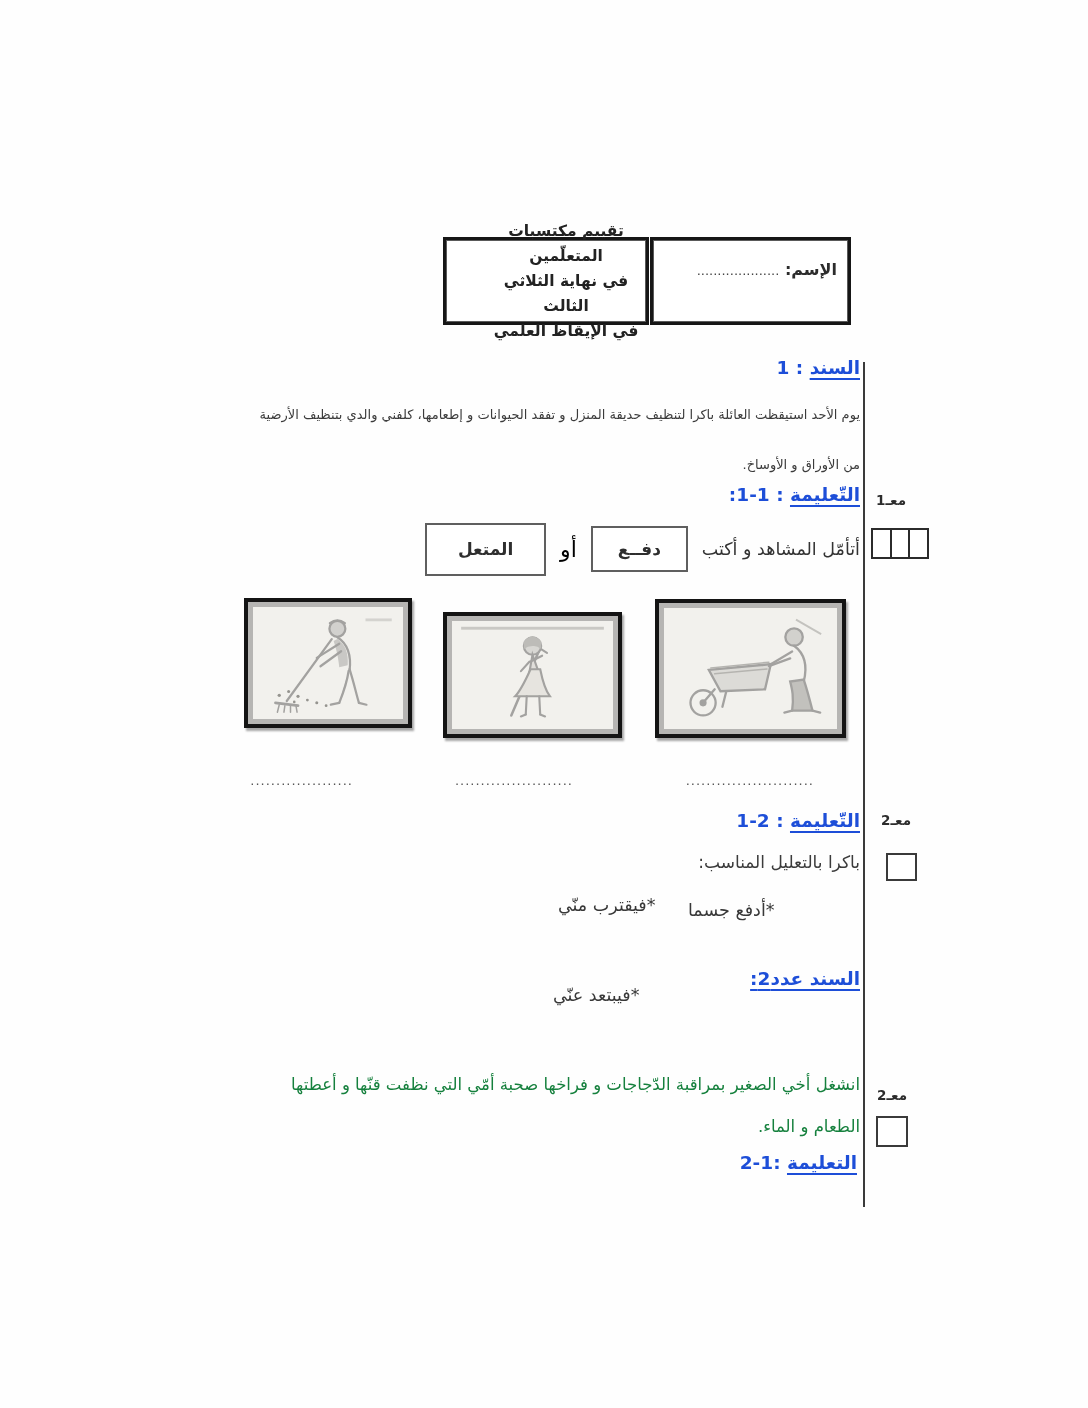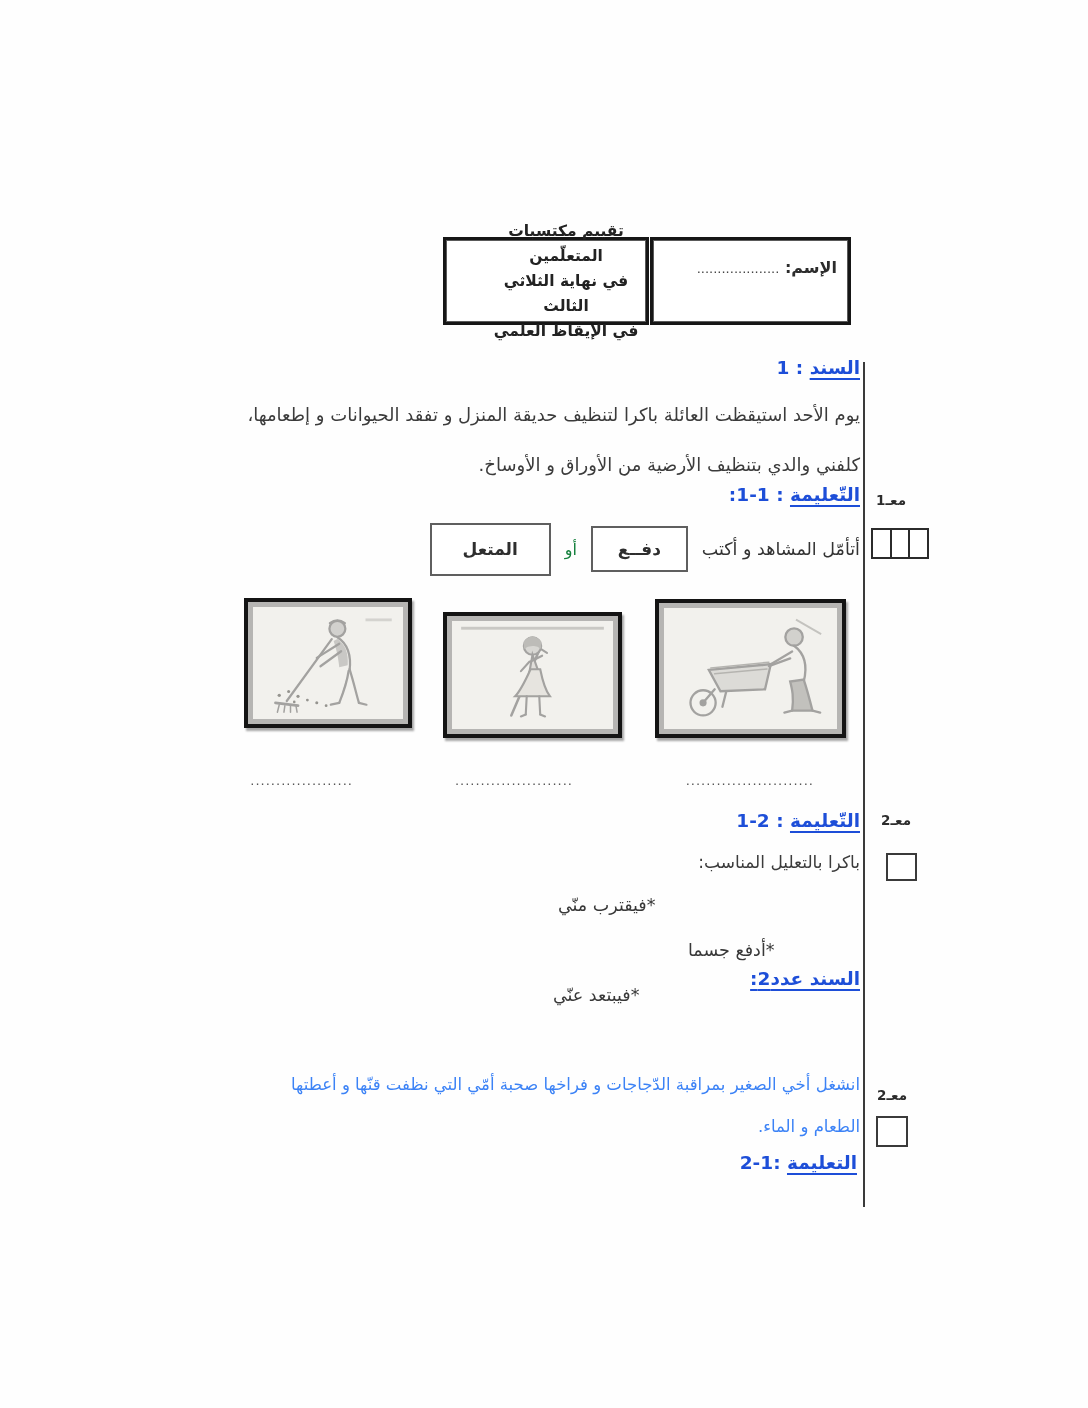--- a/index.html
+++ b/index.html
@@ -6,67 +6,67 @@
   body{width:1088px;height:1408px;overflow:hidden;
        font-family:"DejaVu Sans", sans-serif;color:#3b3b3b;}
   .page{position:relative;width:1088px;height:1408px;direction:rtl;background:#fefefe;}
 
   
   .hdr-box{position:absolute;top:237px;height:88px;border:3px solid #161616;
            background:#fff;box-sizing:border-box;}
   .hdr-inner{width:100%;height:100%;border:1px solid #5a5a5a;box-sizing:border-box;padding-left:40px;}
   .name-box{left:650px;width:201px;}
   .name-inner{padding:5px 10px;}
-  .name-row{font-size:16px;font-weight:700;line-height:43px;color:#2c2c2c;white-space:nowrap;}
+  .name-row{font-size:16px;font-weight:700;line-height:32px;color:#2c2c2c;white-space:nowrap;margin-top:8px;}
   .name-row .dots{font-weight:400;font-size:13px;letter-spacing:.5px;color:#444;}
   .title-box{left:443px;width:206px;}
   .title-inner{display:flex;flex-direction:column;justify-content:center;text-align:center;
                font-weight:700;font-size:15.5px;line-height:25px;color:#222;}
 
   
   .heading{position:absolute;right:228px;font-weight:700;font-size:18.5px;color:#1d4ed8;white-space:nowrap;}
   .heading .u{text-decoration:underline;text-underline-offset:4px;text-decoration-thickness:1.5px;}
   .h-support1{top:357px;}
   .p-support1{position:absolute;top:390px;right:228px;width:618px;margin:0;
-              font-size:18px;line-height:50px;text-align:right;color:#3b3b3b;}
+              font-size:13px;line-height:50px;text-align:right;color:#3b3b3b;}
   .h-inst11{top:484px;}
   .prompt-row{position:absolute;top:515px;right:228px;height:68px;
               display:flex;align-items:center;gap:14px;}
   .prompt-text{font-size:17.5px;color:#333;}
   .word-box{border:2px solid #5f5f5f;background:#fff;display:inline-flex;align-items:center;
             justify-content:center;font-weight:700;font-size:17px;color:#2e2e2e;box-sizing:border-box;}
   .push-box{width:97px;height:46px;text-align:center;}
   .pull-box{width:121px;height:53px;}
-  .or{font-size:16px;color:#15803d;}
+  .or{font-size:22px;color:#000000;}
 
   
   .frame{position:absolute;border:4px solid #141414;background:#b6b5b3;padding:5px;
          box-sizing:border-box;box-shadow:2px 3px 2px rgba(0,0,0,.35);}
   .photo{width:100%;height:100%;background:#f2f1ed;position:relative;overflow:hidden;}
   .photo svg{position:absolute;inset:0;width:100%;height:100%;}
   .frame-rake{left:244px;top:598px;width:168px;height:130px;}
   .frame-girl{left:443px;top:612px;width:179px;height:126px;}
   .frame-barrow{left:655px;top:599px;width:191px;height:139px;}
 
   .blank{position:absolute;top:773px;font-size:13px;color:#555;letter-spacing:1px;
          white-space:nowrap;overflow:hidden;height:20px;}
   .blank-left{left:249px;width:104px;}
   .blank-mid{left:455px;width:118px;}
   .blank-right{left:684px;width:130px;}
 
   .h-inst12{top:810px;}
   .p-prompt12{position:absolute;top:852px;right:228px;margin:0;font-size:17px;color:#3b3b3b;}
   .match-item{position:absolute;font-size:17.5px;color:#383838;white-space:nowrap;}
   .opt-top{top:895px;left:558px;}
-  .stimulus{top:940px;left:688px;}
+  .stimulus{top:900px;left:688px;}
   .opt-bottom{top:985px;left:553px;}
 
   .h-support2{top:968px;}
   .p-support2{position:absolute;top:1064px;right:228px;width:618px;margin:0;
-              font-size:16.5px;line-height:42px;text-align:right;color:#3b82f6;}
+              font-size:16.5px;line-height:42px;text-align:right;color:#15803d;}
   .h-inst21{top:1152px;right:231px;}
 
   
   .vline{position:absolute;left:863px;top:362px;width:2px;height:845px;background:#3a3a3a;}
   .crit-label{position:absolute;font-size:13.5px;font-weight:700;color:#2c2c2c;white-space:nowrap;}
   .crit-1{left:876px;top:492px;}
   .crit-2{left:881px;top:812px;}
   .crit-3{left:877px;top:1087px;}
   .grid3{position:absolute;left:871px;top:528px;width:58px;height:31px;direction:ltr;
          display:flex;border:2px solid #2b2b2b;background:#fff;box-sizing:border-box;}

